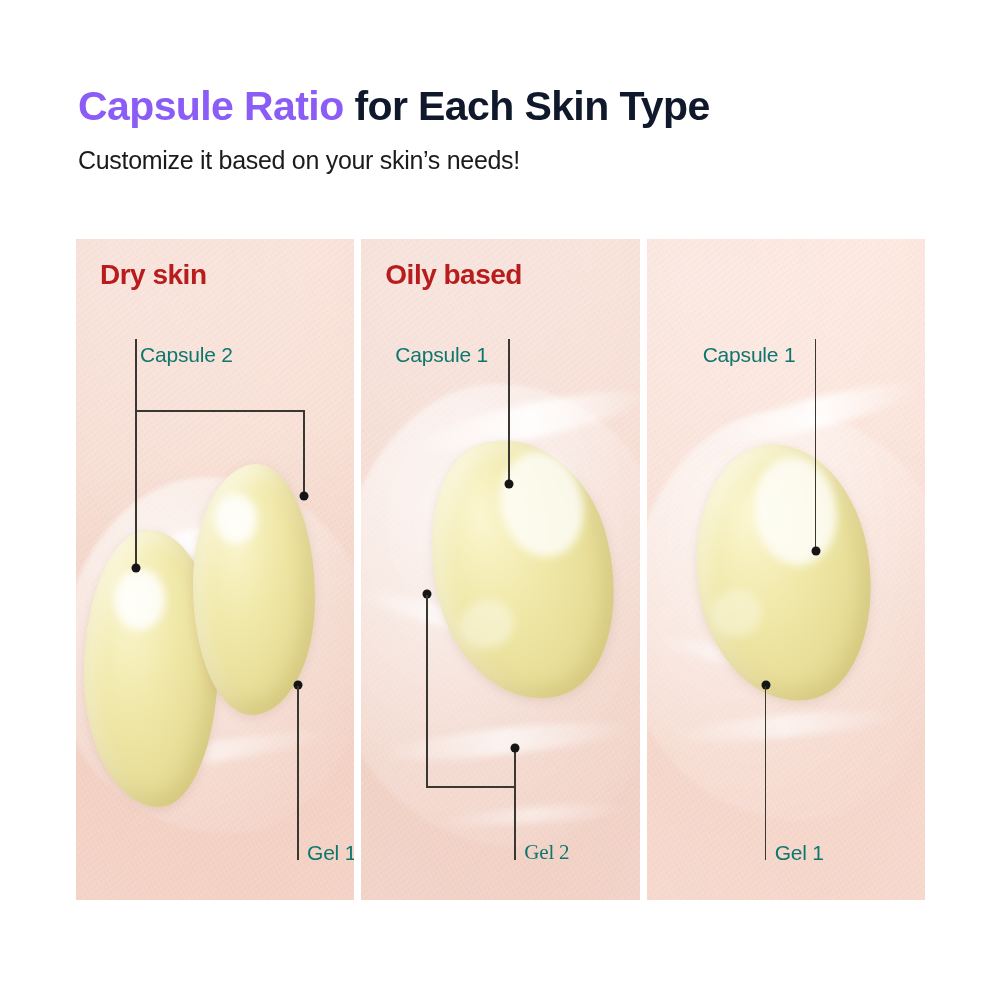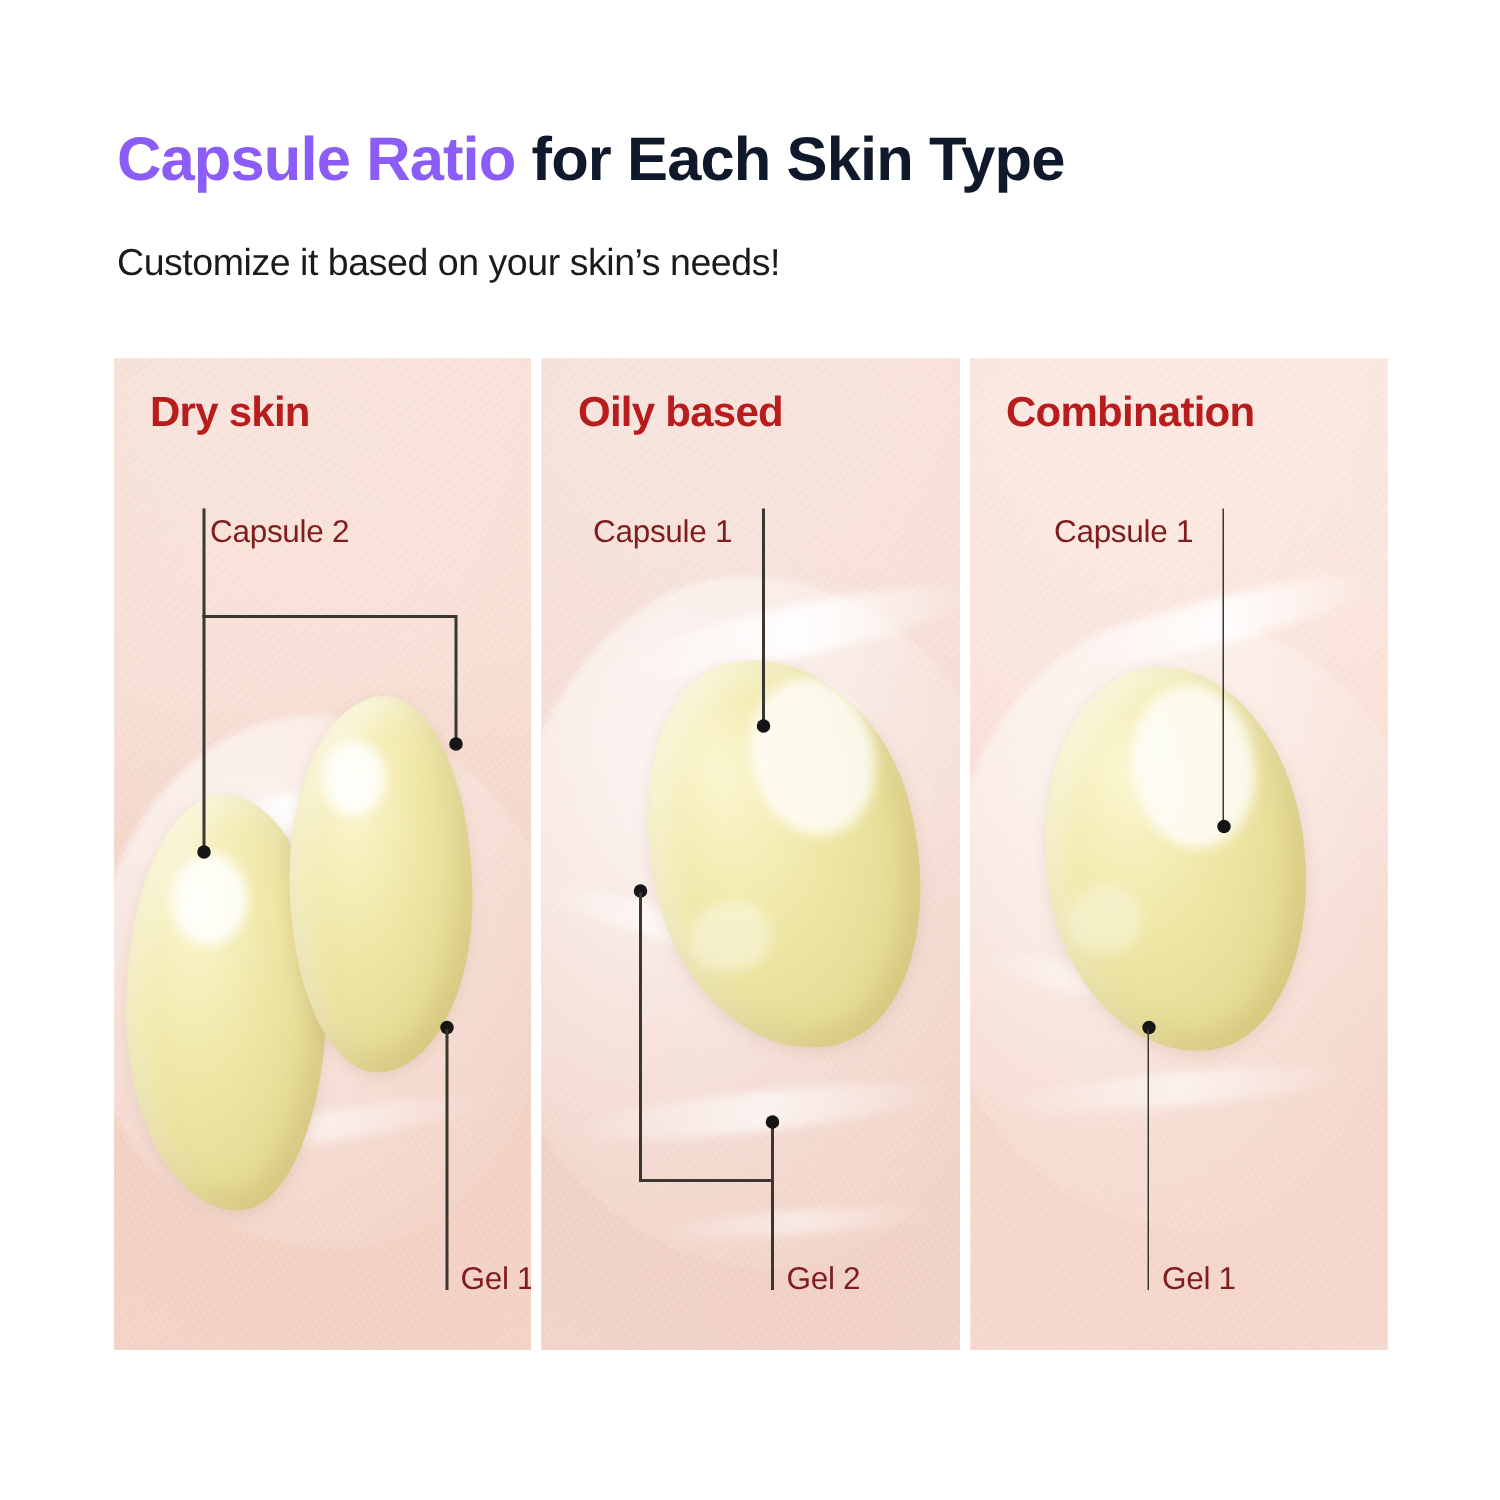--- a/index.html
+++ b/index.html
@@ -26,21 +26,21 @@
     letter-spacing: -0.6px;
     white-space: nowrap;
     line-height: 1;
   }
   .heading .accent { color: #8b5cf6; }
   .heading .dark   { color: #10182c; }
 
   .subheading {
     position: absolute;
     left: 78px;
-    top: 163px;
+    top: 148px;
     font-size: 25px;
     font-weight: 400;
     color: #1b1b1b;
     letter-spacing: -0.3px;
     white-space: nowrap;
     line-height: 1;
   }
 
   
   .panels {
@@ -150,21 +150,21 @@
     height: 9px;
     border-radius: 50%;
     background: #151515;
     transform: translate(-50%, -50%);
   }
 
   .cl-label {
     position: absolute;
     font-size: 21px;
     font-weight: 400;
-    color: #7f1d1d;
+    color: #0f766e;
     letter-spacing: -0.2px;
     white-space: nowrap;
     line-height: 1;
   }
 </style>
 </head>
 <body>
 
 <div class="heading">
   <span class="accent">Capsule Ratio</span><span class="dark"> for Each Skin Type</span>
@@ -226,38 +226,37 @@
 
       <div class="cl-label" style="left:34px; top:105px;">Capsule 1</div>
       <div class="cl-line cl-v" style="left:147px; top:100px; height:144px;"></div>
       <div class="cl-dot" style="left:148px; top:245px;"></div>
 
       <div class="cl-dot" style="left:66px; top:355px;"></div>
       <div class="cl-line cl-v" style="left:65px; top:356px; height:192px;"></div>
       <div class="cl-line cl-h" style="left:65px; top:547px; width:89px;"></div>
       <div class="cl-line cl-v" style="left:153px; top:508px; height:113px;"></div>
       <div class="cl-dot" style="left:154px; top:509px;"></div>
-      <div class="cl-label" style="left:163px; top:603px;">Gel 2</div>
+      <div class="cl-label" style="left:163px; top:603px;font-family:Liberation Serif, serif;">Gel 2</div>
     </div>
   </div>
 
   <div class="panel">
     <div class="skin" style="filter:saturate(.9) brightness(1.02);"></div>
 
     <div class="gel" style="left:-8%; top:26%; width:118%; height:62%; opacity:.9;"></div>
     <div class="sheen" style="left:24%; top:24%; width:74%; height:30px; border-radius:50%; transform:rotate(-14deg);"></div>
     <div class="sheen" style="left:2%; top:62%; width:70%; height:20px; border-radius:50%; transform:rotate(12deg); opacity:.75;"></div>
     <div class="sheen" style="left:8%; top:72%; width:84%; height:22px; border-radius:50%; transform:rotate(-5deg); opacity:.6;"></div>
 
     <div class="capsule" style="left:18%; top:31%; width:62%; height:39%; border-radius:50% 50% 46% 54% / 52% 48% 52% 48%; transform:rotate(-8deg);">
       <div class="hl" style="left:38%; top:6%; width:48%; height:42%; opacity:.92;"></div>
       <div class="hl" style="left:6%; top:54%; width:28%; height:18%; opacity:.4;"></div>
     </div>
 
-    <div class="panel-title">Combination</div>
 
     <div class="callout-layer">
 
       <div class="cl-label" style="left:56px; top:105px;">Capsule 1</div>
       <div class="cl-line cl-v" style="left:168px; top:100px; height:211px;"></div>
       <div class="cl-dot" style="left:169px; top:312px;"></div>
 
       <div class="cl-dot" style="left:119px; top:446px;"></div>
       <div class="cl-line cl-v" style="left:118px; top:447px; height:174px;"></div>
       <div class="cl-label" style="left:128px; top:603px;">Gel 1</div>

